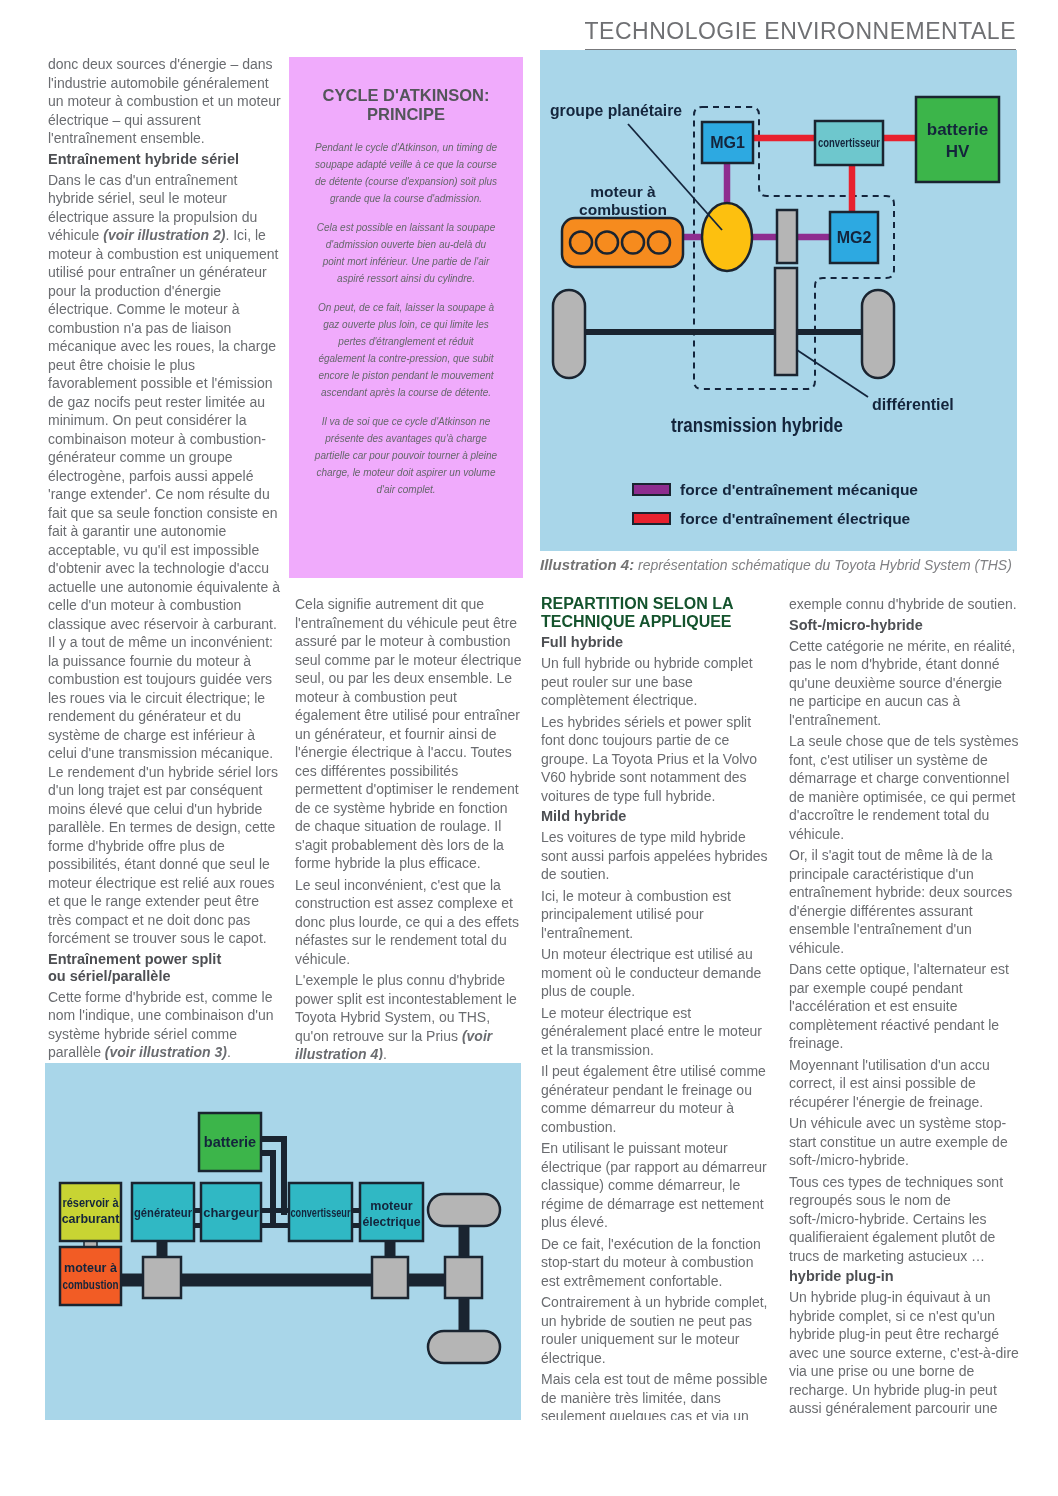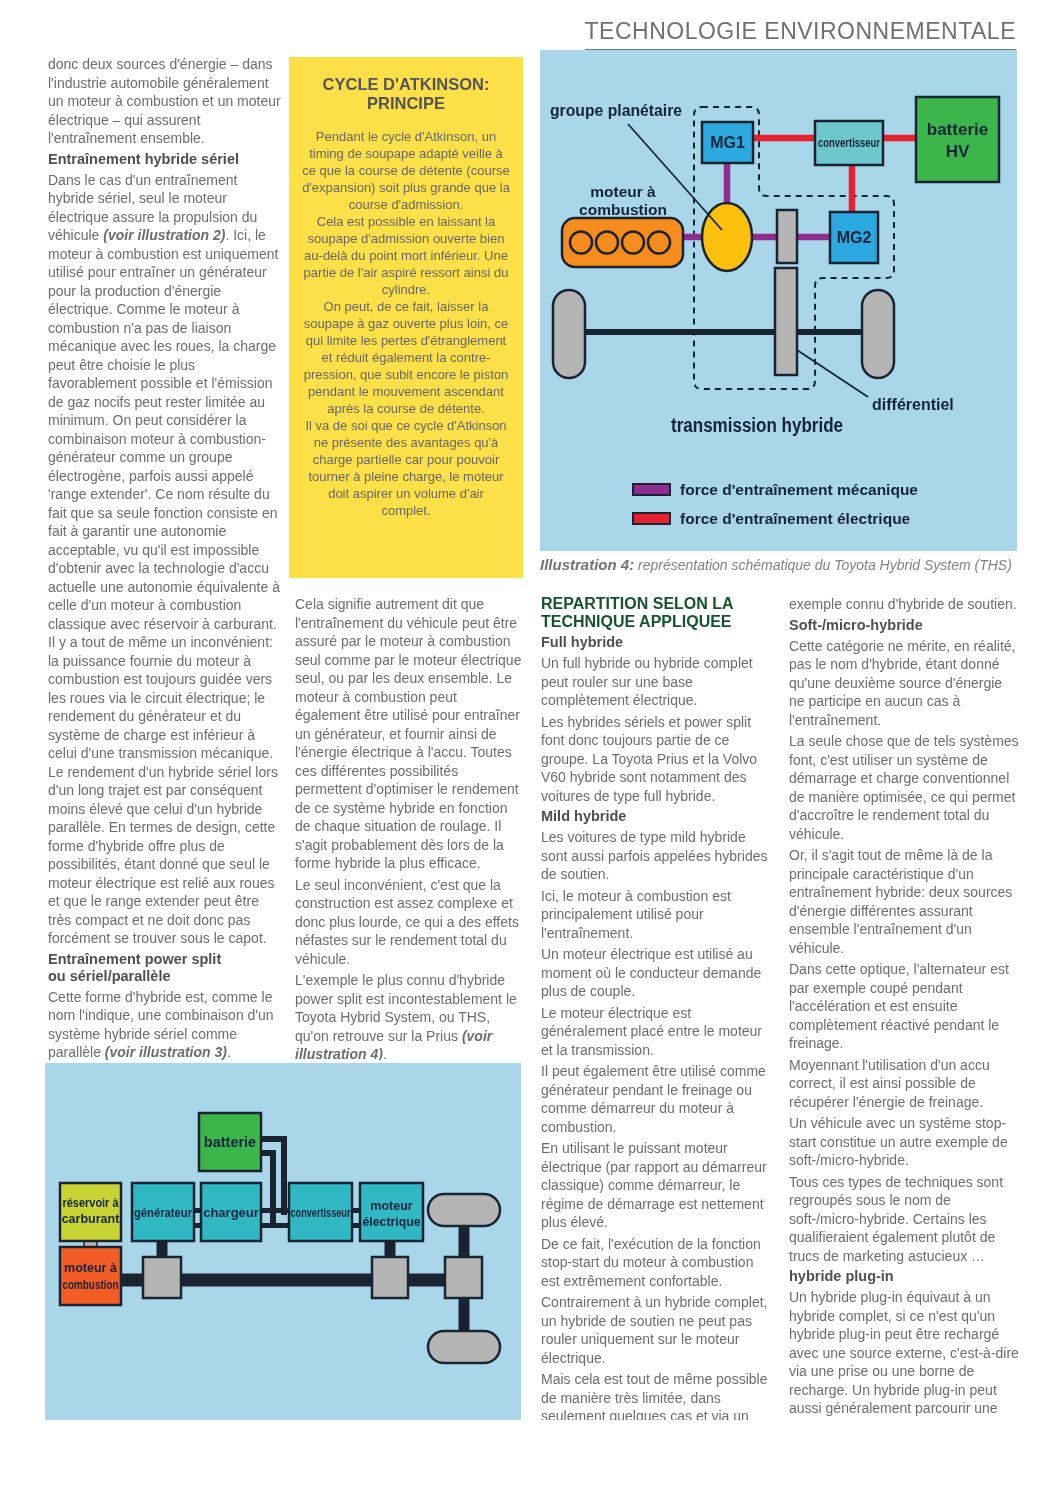--- a/index.html
+++ b/index.html
@@ -9,24 +9,24 @@
   .header{position:absolute;top:18px;right:42px;font-size:23px;letter-spacing:.5px;
           color:#6f7073;border-bottom:2px solid #77787b;padding-bottom:4px;font-weight:400;}
   
   .col{position:absolute;font-size:14px;line-height:18.5px;color:#6a6c70;overflow:hidden;}
   .col p{margin:3px;}
   .subhead{font-weight:bold;color:#4d4f53;font-size:14.5px;margin:13px 0 0 0;line-height:17px;}
   .subhead.first{margin-top:12px;}
   .sectionhead{font-weight:bold;color:#14532d;font-size:16px;line-height:18px;margin:0 0 12px 0;}
   .ref{font-weight:bold;font-style:italic;}
   
-  .atkbox{position:absolute;left:289px;top:57px;width:234px;height:521px;background:#fde047;
-          box-sizing:border-box;padding:18px 13px;text-align:center;overflow:hidden;}
+  .atkbox{position:absolute;left:289px;top:57px;width:234px;height:521px;background:#f0abfc;
+          box-sizing:border-box;padding:29px 13px;text-align:center;overflow:hidden;}
   .atkbox .atk-title{font-weight:bold;color:#53555a;font-size:16.5px;line-height:19px;margin-bottom:15px;}
-  .atkbox p{font-size:13px;line-height:17px;color:#65676b;margin:0;}
+  .atkbox p{font-size:10px;line-height:17px;color:#65676b;margin:12px;font-style:italic;}
   
   .illus{position:absolute;}
   .caption{position:absolute;font-style:italic;font-size:14px;color:#808184;}
   .caption b{color:#737373;font-size:15px;}
   
   .footer-site{position:absolute;left:45px;top:1452px;font-size:14px;font-weight:bold;color:#77787b;
                border-bottom:1.5px solid #77787b;padding-bottom:16px;text-decoration:none;}
   .footer-right{position:absolute;right:42px;top:1450px;font-size:13px;color:#8b8d90;
                 display:flex;align-items:baseline;}
   .footer-right .bullet{color:#e8212e;margin:0 4px;}

